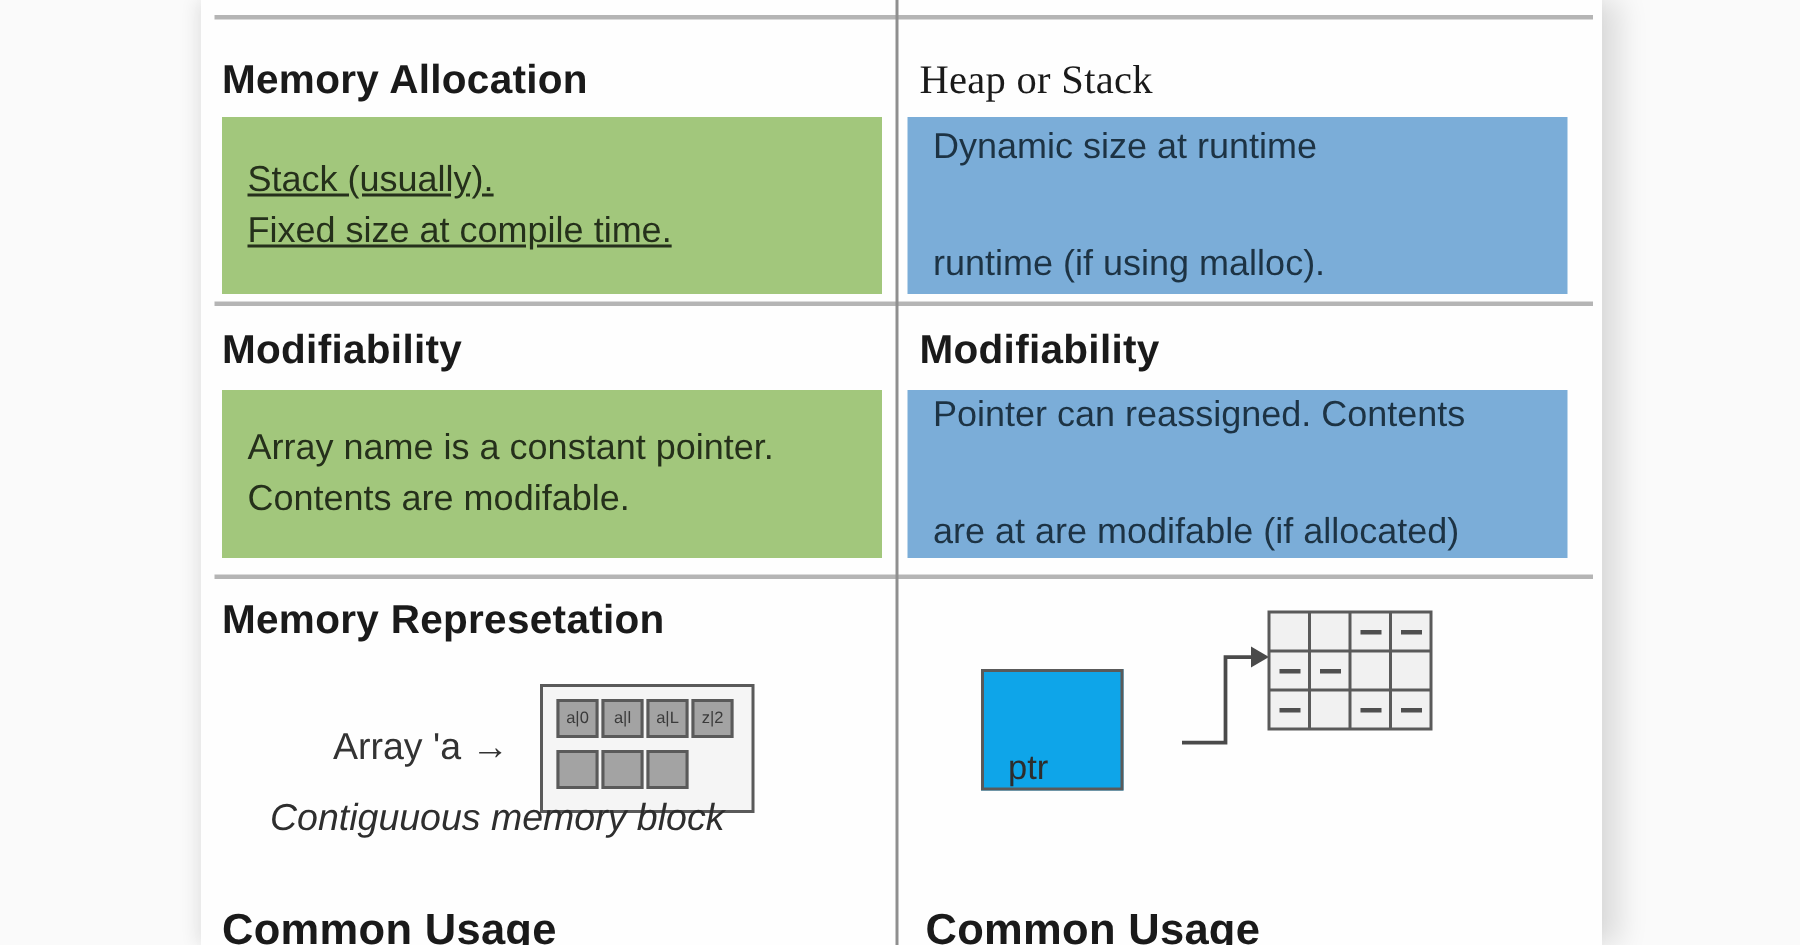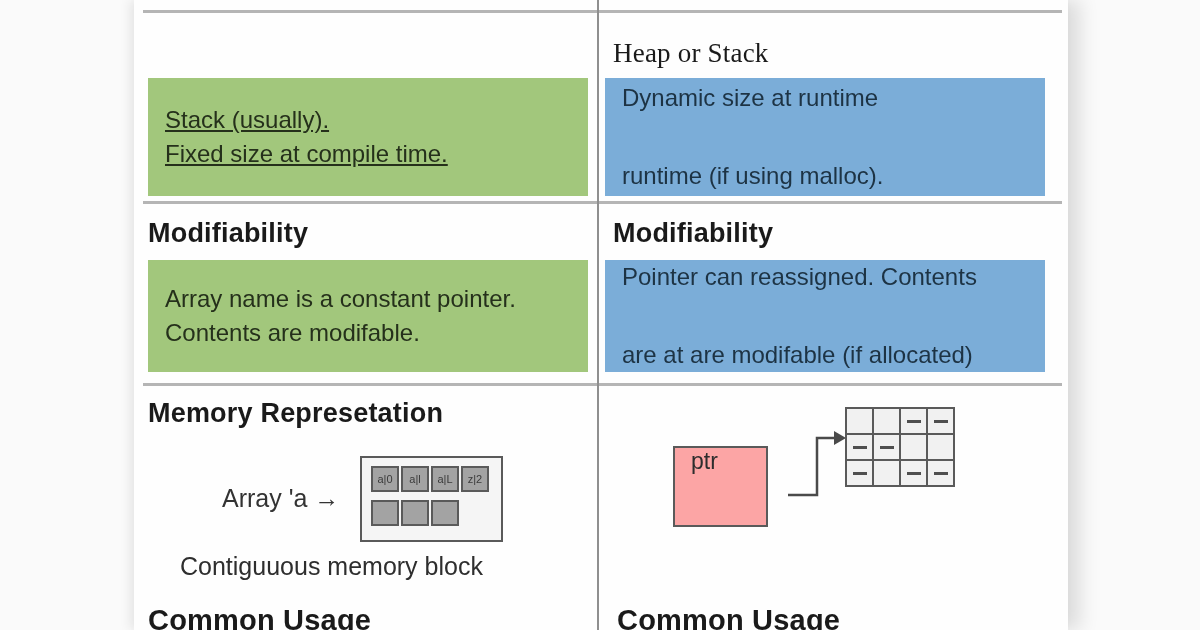--- a/index.html
+++ b/index.html
@@ -36,23 +36,23 @@
   }
   .mrow { display:flex; gap:2px; }
   .mrow.bottom { margin-top:8px; }
   .mcell {
     width:28px; height:26px; box-sizing:border-box;
     border:2px solid var(--diagram-border); background:#a3a3a3;
     display:flex; align-items:center; justify-content:center;
     font-size:11px; color:#3a3a3a; white-space:nowrap;
   }
   .ptr-box {
-    position:absolute; left:673px; top:446px; width:95px; height:81px;
-    box-sizing:border-box; border:2px solid var(--diagram-border); background:#fca5a5;
-    display:flex; align-items:flex-start; padding-left:16px;
+    position:absolute; left:654px; top:446px; width:95px; height:81px;
+    box-sizing:border-box; border:2px solid var(--diagram-border); background:#0ea5e9;
+    display:flex; align-items:flex-end; padding-left:16px;
     font-size:23px; color:#2d2d2d;
   }
   .arrow-svg { position:absolute; left:778px; top:424px; }
   .mem-grid {
     position:absolute; left:845px; top:407px;
     display:grid; grid-template-columns:repeat(4,25px); grid-auto-rows:24px;
     gap:2px; padding:2px; background:var(--diagram-border);
   }
   .gcell { background:#f1f1f1; display:flex; align-items:center; justify-content:center; }
   .dash { width:14px; height:3px; background:#4f4f4f; }
@@ -62,20 +62,21 @@
 <body>
 
 <div class="canvas">
   <div class="page"></div>
 
   <div class="hline" style="top:10px;"></div>
   <div class="hline" style="top:201px;"></div>
   <div class="hline" style="top:383px;"></div>
   <div class="vline"></div>
 
+  <div class="heading" style="left:148px; top:38px;">Memory Allocation</div>
   <div class="heading regular" style="left:613px; top:38px;">Heap or Stack</div>
 
   <div class="infobox green" style="left:148px; top:78px; height:118px;text-decoration:underline;">
     <div>Stack (usually).</div>
     <div>Fixed size at compile time.</div>
   </div>
   <div class="infobox blue" style="left:605px; top:78px; height:118px;">
     <div>Dynamic size at runtime</div>
     <div>runtime (if using malloc).</div>
   </div>
@@ -103,21 +104,21 @@
         <div class="mcell">a|L</div>
         <div class="mcell">z|2</div>
       </div>
     <div class="mrow bottom">
         <div class="mcell"></div>
         <div class="mcell"></div>
         <div class="mcell"></div>
       </div>
   </div>
 
-  <div class="caption" style="left:180px; top:552px;">Contiguuous memory block</div>
+  <div class="caption" style="left:180px; top:531px;font-style:italic;">Contiguuous memory block</div>
 
   <div class="ptr-box">
     <span>ptr</span>
   </div>
 
   <svg class="arrow-svg" width="72" height="84" viewBox="0 0 72 84">
     <polyline points="10,71 39,71 39,14 56,14" fill="none" stroke="#4a4a4a" stroke-width="2.5"></polyline>
     <polygon points="56,7 68,14 56,21" fill="#4a4a4a"></polygon>
   </svg>
 

